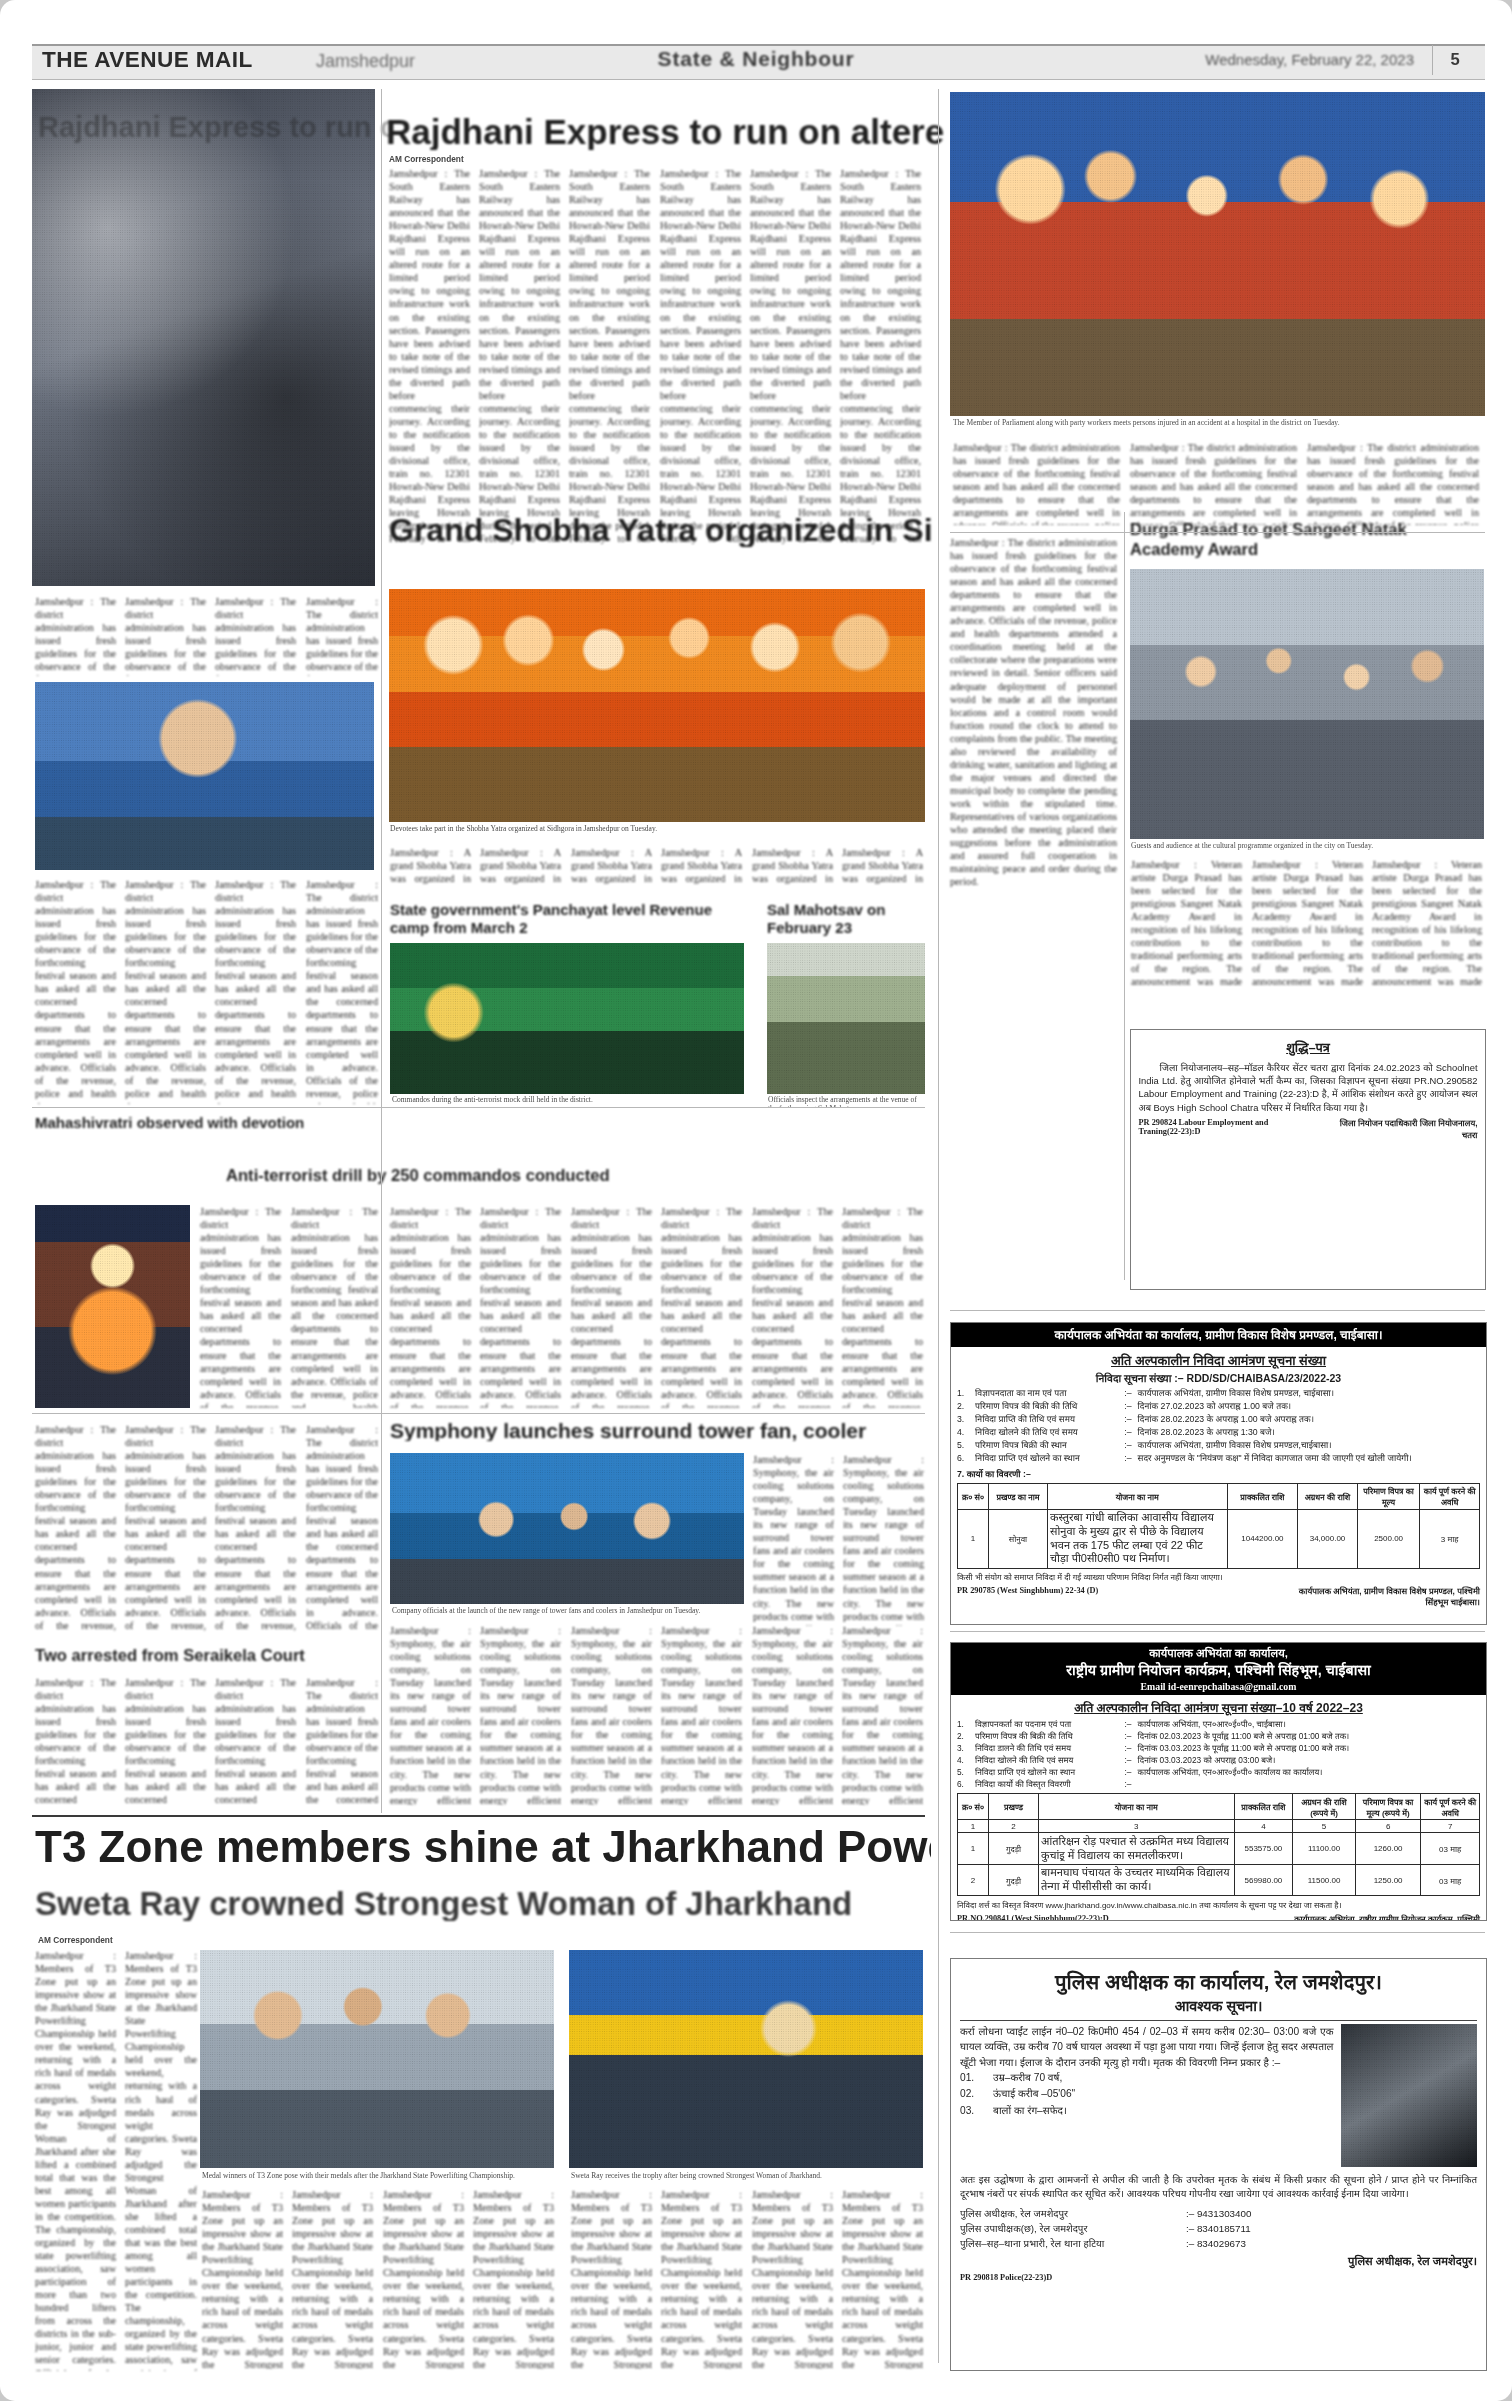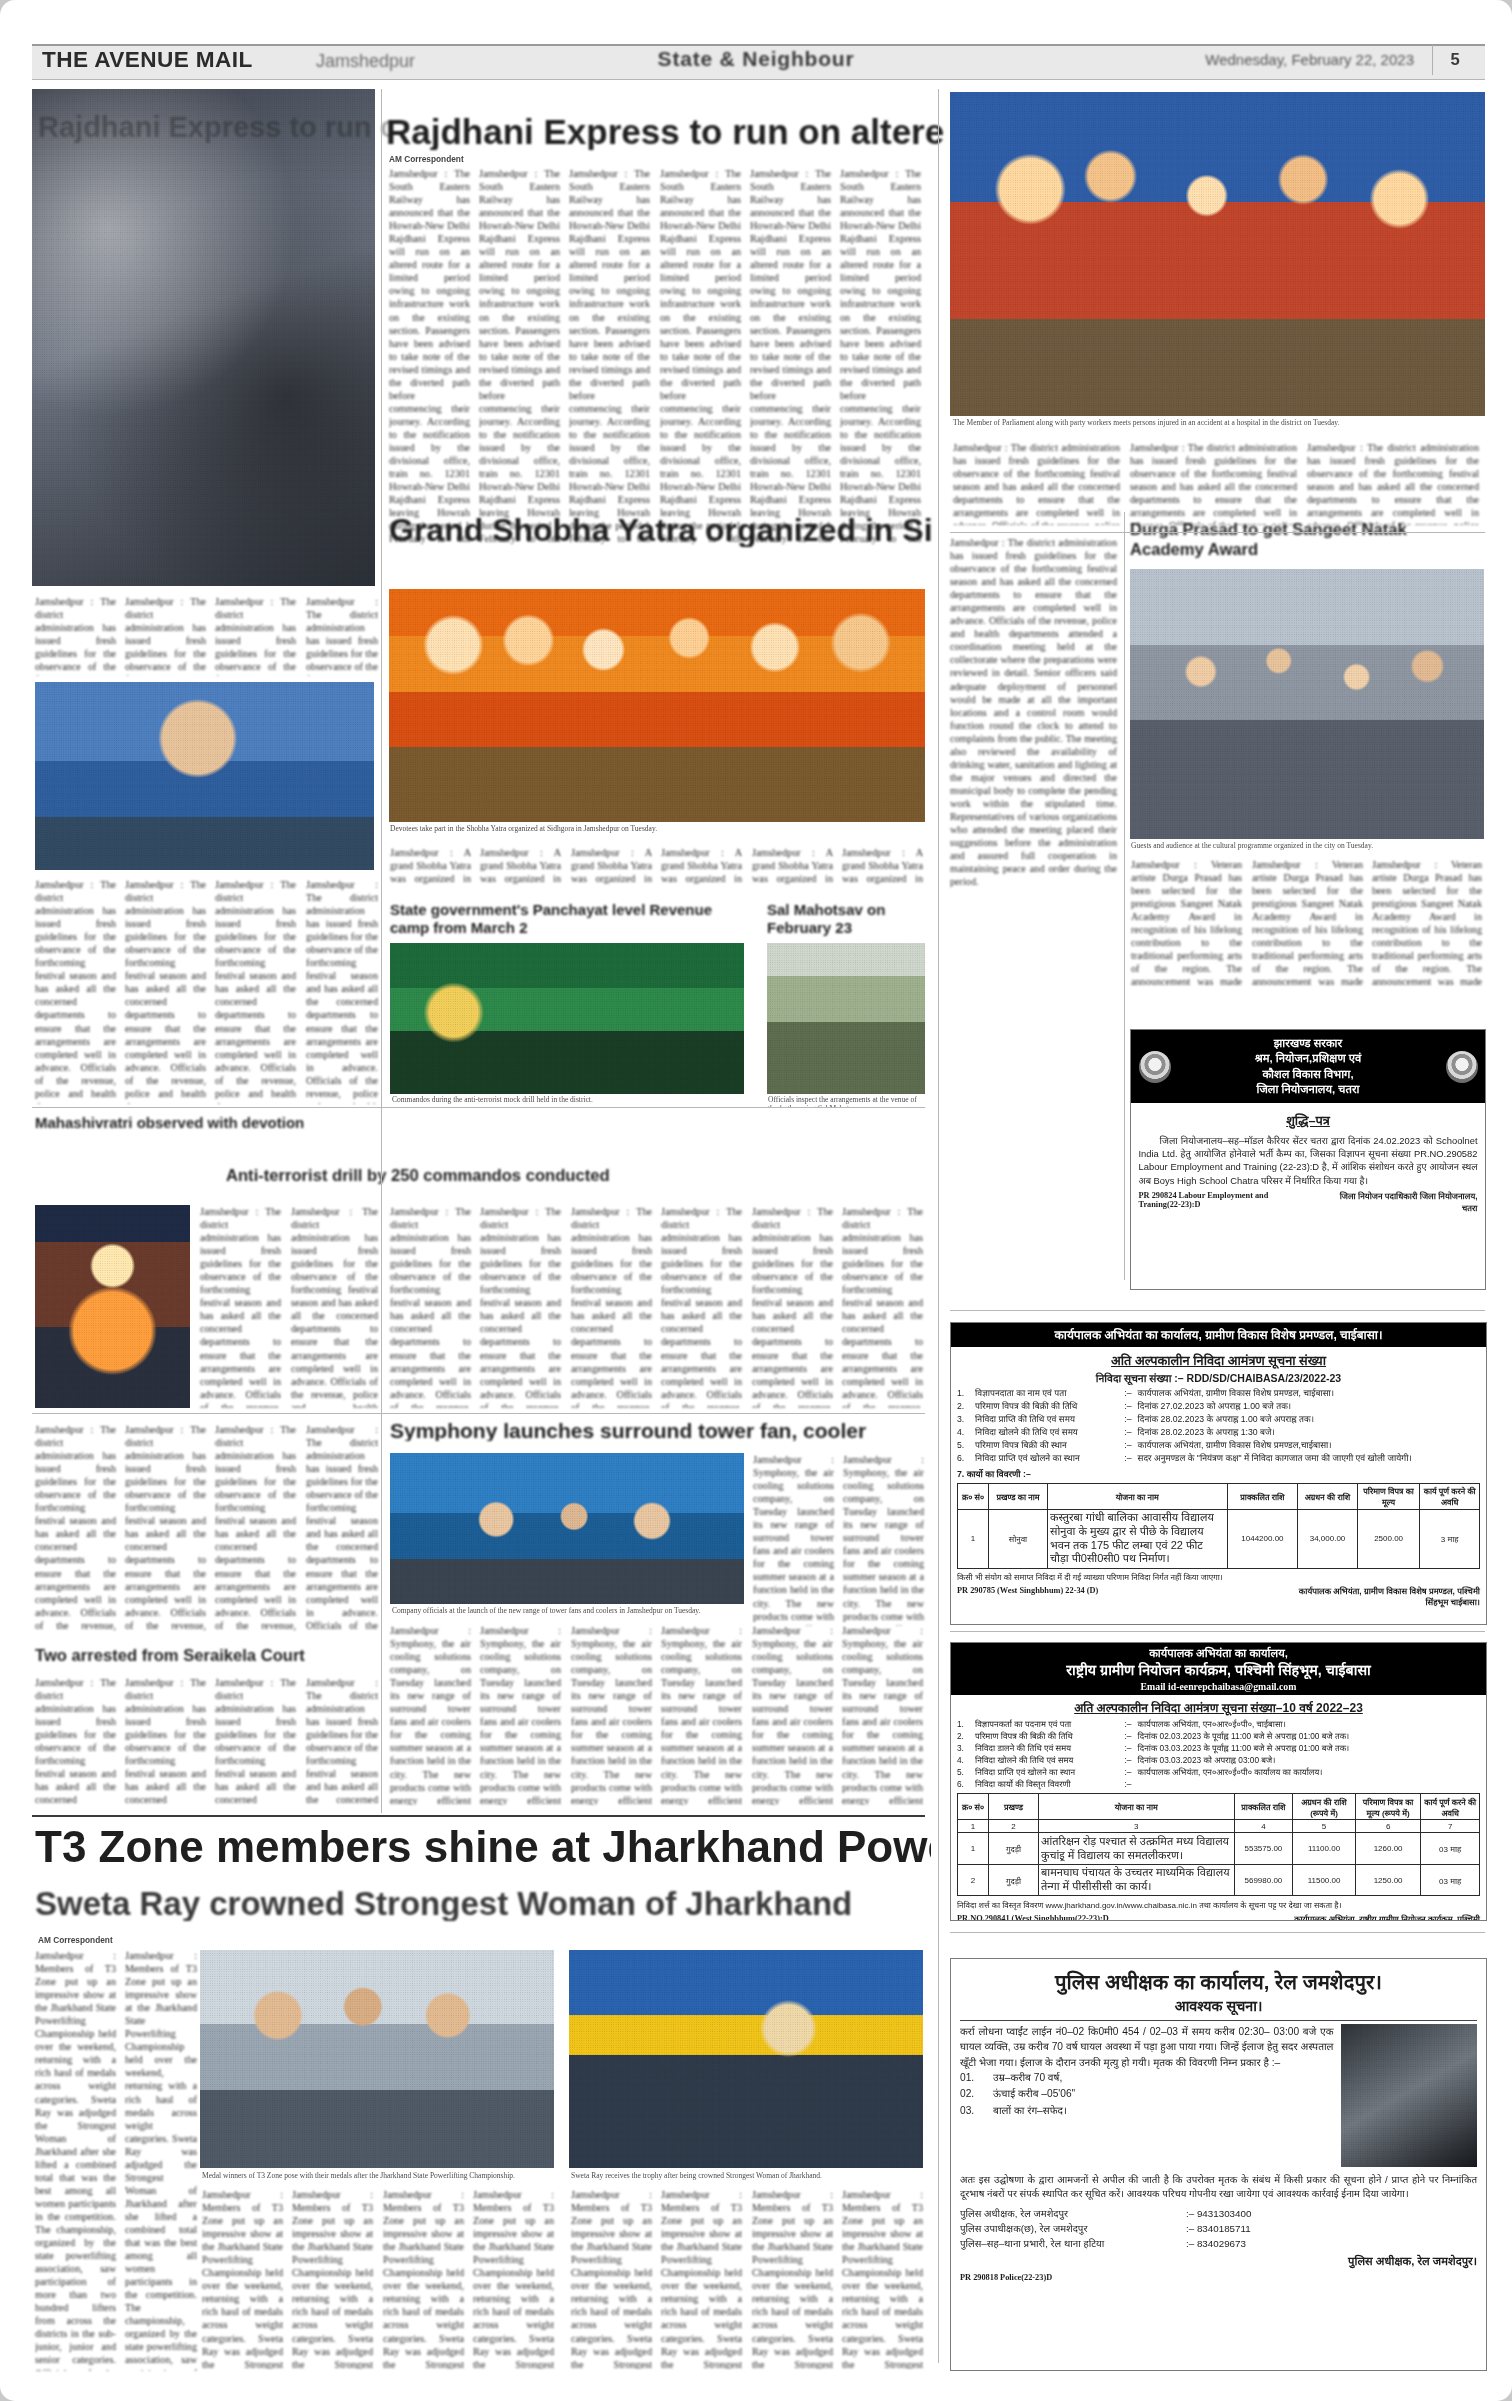--- a/index.html
+++ b/index.html
@@ -293,30 +293,20 @@
   <div class="body b3" style="left:202px;top:2188px;width:81px;height:181px;">Jamshedpur : Members of T3 Zone put up an impressive show at the Jharkhand State Powerlifting Championship held over the weekend, returning with a rich haul of medals across weight categories. Sweta Ray was adjudged the Strongest Woman of Jharkhand after she lifted a combined total that was the best among all women participants in the competition. The championship, organized by the state powerlifting association, saw participation of more than two hundred lifters from across the districts in the sub-junior, junior and senior categories. Officials of the association said the standard of competition was high and several state records were bettered during the two-day meet. Congratulating the winners, the organizers said the performance of the athletes augurs well for the state's representation at the forthcoming national championship.</div>
   <div class="body b3" style="left:292px;top:2188px;width:81px;height:181px;">Jamshedpur : Members of T3 Zone put up an impressive show at the Jharkhand State Powerlifting Championship held over the weekend, returning with a rich haul of medals across weight categories. Sweta Ray was adjudged the Strongest Woman of Jharkhand after she lifted a combined total that was the best among all women participants in the competition. The championship, organized by the state powerlifting association, saw participation of more than two hundred lifters from across the districts in the sub-junior, junior and senior categories. Officials of the association said the standard of competition was high and several state records were bettered during the two-day meet. Congratulating the winners, the organizers said the performance of the athletes augurs well for the state's representation at the forthcoming national championship.</div>
   <div class="body b3" style="left:383px;top:2188px;width:81px;height:181px;">Jamshedpur : Members of T3 Zone put up an impressive show at the Jharkhand State Powerlifting Championship held over the weekend, returning with a rich haul of medals across weight categories. Sweta Ray was adjudged the Strongest Woman of Jharkhand after she lifted a combined total that was the best among all women participants in the competition. The championship, organized by the state powerlifting association, saw participation of more than two hundred lifters from across the districts in the sub-junior, junior and senior categories. Officials of the association said the standard of competition was high and several state records were bettered during the two-day meet. Congratulating the winners, the organizers said the performance of the athletes augurs well for the state's representation at the forthcoming national championship.</div>
   <div class="body b3" style="left:473px;top:2188px;width:81px;height:181px;">Jamshedpur : Members of T3 Zone put up an impressive show at the Jharkhand State Powerlifting Championship held over the weekend, returning with a rich haul of medals across weight categories. Sweta Ray was adjudged the Strongest Woman of Jharkhand after she lifted a combined total that was the best among all women participants in the competition. The championship, organized by the state powerlifting association, saw participation of more than two hundred lifters from across the districts in the sub-junior, junior and senior categories. Officials of the association said the standard of competition was high and several state records were bettered during the two-day meet. Congratulating the winners, the organizers said the performance of the athletes augurs well for the state's representation at the forthcoming national championship.</div>
   <div class="body b3" style="left:571px;top:2188px;width:81px;height:181px;">Jamshedpur : Members of T3 Zone put up an impressive show at the Jharkhand State Powerlifting Championship held over the weekend, returning with a rich haul of medals across weight categories. Sweta Ray was adjudged the Strongest Woman of Jharkhand after she lifted a combined total that was the best among all women participants in the competition. The championship, organized by the state powerlifting association, saw participation of more than two hundred lifters from across the districts in the sub-junior, junior and senior categories. Officials of the association said the standard of competition was high and several state records were bettered during the two-day meet. Congratulating the winners, the organizers said the performance of the athletes augurs well for the state's representation at the forthcoming national championship.</div>
   <div class="body b3" style="left:661px;top:2188px;width:81px;height:181px;">Jamshedpur : Members of T3 Zone put up an impressive show at the Jharkhand State Powerlifting Championship held over the weekend, returning with a rich haul of medals across weight categories. Sweta Ray was adjudged the Strongest Woman of Jharkhand after she lifted a combined total that was the best among all women participants in the competition. The championship, organized by the state powerlifting association, saw participation of more than two hundred lifters from across the districts in the sub-junior, junior and senior categories. Officials of the association said the standard of competition was high and several state records were bettered during the two-day meet. Congratulating the winners, the organizers said the performance of the athletes augurs well for the state's representation at the forthcoming national championship.</div>
   <div class="body b3" style="left:752px;top:2188px;width:81px;height:181px;">Jamshedpur : Members of T3 Zone put up an impressive show at the Jharkhand State Powerlifting Championship held over the weekend, returning with a rich haul of medals across weight categories. Sweta Ray was adjudged the Strongest Woman of Jharkhand after she lifted a combined total that was the best among all women participants in the competition. The championship, organized by the state powerlifting association, saw participation of more than two hundred lifters from across the districts in the sub-junior, junior and senior categories. Officials of the association said the standard of competition was high and several state records were bettered during the two-day meet. Congratulating the winners, the organizers said the performance of the athletes augurs well for the state's representation at the forthcoming national championship.</div>
   <div class="body b3" style="left:842px;top:2188px;width:81px;height:181px;">Jamshedpur : Members of T3 Zone put up an impressive show at the Jharkhand State Powerlifting Championship held over the weekend, returning with a rich haul of medals across weight categories. Sweta Ray was adjudged the Strongest Woman of Jharkhand after she lifted a combined total that was the best among all women participants in the competition. The championship, organized by the state powerlifting association, saw participation of more than two hundred lifters from across the districts in the sub-junior, junior and senior categories. Officials of the association said the standard of competition was high and several state records were bettered during the two-day meet. Congratulating the winners, the organizers said the performance of the athletes augurs well for the state's representation at the forthcoming national championship.</div>
 
   <div class="adbox" style="left:1130px;top:1029px;width:354px;height:259px;">
-    <div class="adband" style="display:flex;align-items:center;gap:6px;padding:6px 7.5px;">
-      <div class="emblem"></div>
-      <div style="flex:1;" class="dev">
-        <div class="l1">झारखण्ड सरकार</div>
-        <div class="l1">श्रम, नियोजन,प्रशिक्षण एवं</div>
-        <div class="l1">कौशल विकास विभाग,</div>
-        <div class="l1">जिला नियोजनालय, चतरा</div>
-      </div>
-      <div class="emblem"></div>
-    </div>
     <div class="ad-inner">
       <div class="ad-title hindi">शुद्धि–पत्र</div>
       <div class="ad-p hindi" style="text-indent:21px;">जिला नियोजनालय–सह–मॉडल कैरियर सेंटर चतरा द्वारा दिनांक 24.02.2023 को Schoolnet India Ltd. हेतु आयोजित होनेवाले भर्ती कैम्प का, जिसका विज्ञापन सूचना संख्या PR.NO.290582 Labour Employment and Training (22-23):D है, में आंशिक संशोधन करते हुए आयोजन स्थल अब Boys High School Chatra परिसर में निर्धारित किया गया है।</div>
       <div class="ad-foot">
         <div style="max-width:173px;">PR 290824 Labour Employment and Traning(22-23):D</div>
         <div class="right hindi" style="max-width:151px;">जिला नियोजन पदाधिकारी जिला नियोजनालय, चतरा</div>
       </div>
     </div>
   </div>
 

